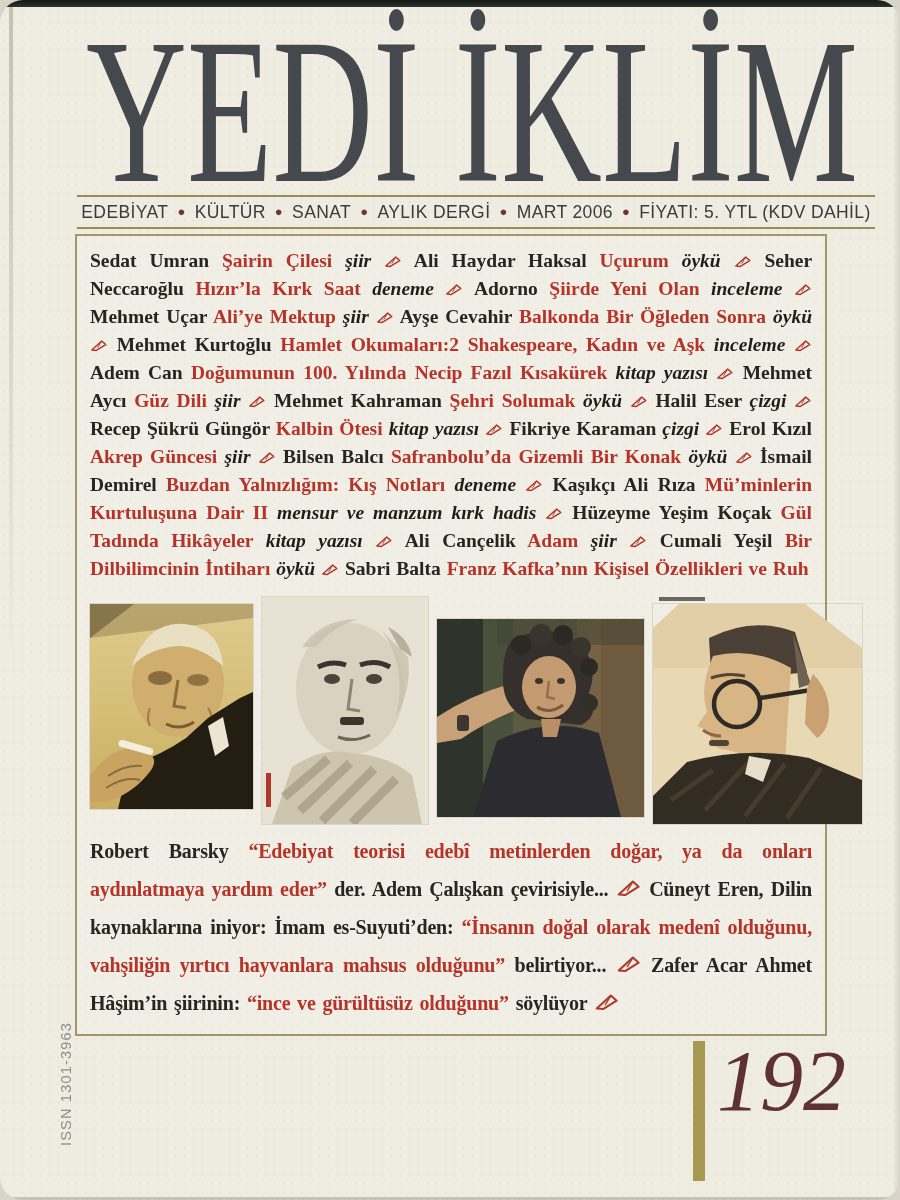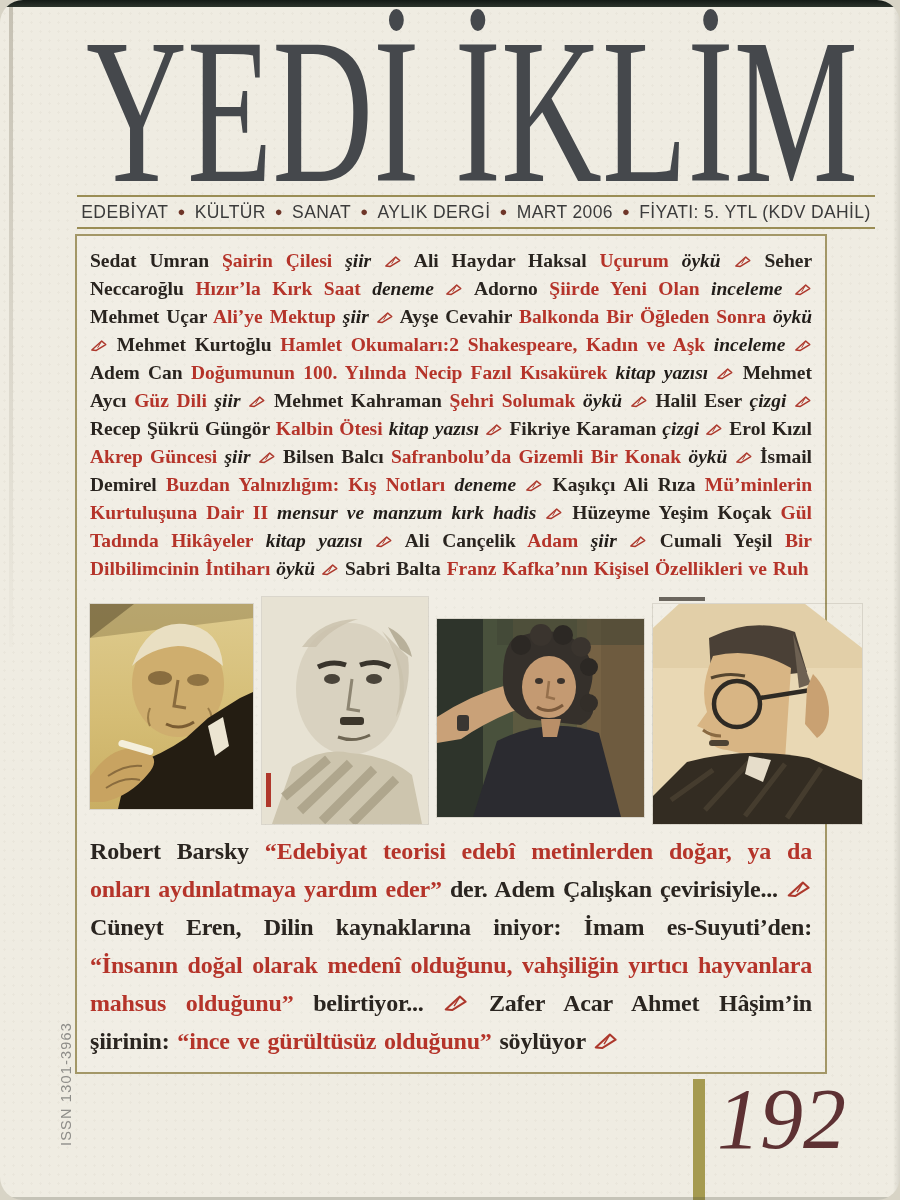--- a/index.html
+++ b/index.html
@@ -35,21 +35,21 @@
   .contents-par svg.seg-icon{width:18px;height:13px;vertical-align:-1px;}
   .deck-par svg.seg-icon{width:26px;height:18px;vertical-align:-1px;}
 
   
   .photo-row{display:flex;gap:9px;margin:14px 13px 0;align-items:flex-start;}
   .photo{position:relative;flex:none;box-shadow:0 0 0 1px rgba(90,80,60,0.15);}
   .photo svg{display:block;}
   .photo-caption-smudge{position:absolute;top:-7px;left:6px;width:46px;height:4px;background:#4a443c;opacity:0.8;}
 
   
-  .deck-par{margin:8px 13px 12px;font-size:24px;line-height:38px;font-weight:700;
+  .deck-par{margin:8px 13px 12px;font-size:20px;line-height:38px;font-weight:700;
             text-align:justify;color:#2a2520;word-spacing:2px;letter-spacing:-0.2px;}
   .deck-par .seg-quote{color:#b5342a;}
 
   
   .issue-row{display:flex;justify-content:flex-end;align-items:stretch;margin:5px 23px 0 0;height:140px;}
   .gold-bar{width:12px;background:#a59a50;margin-right:12px;}
   .issue-number{font-style:italic;font-size:86px;line-height:80px;color:#5e3133;
                 font-family:"Liberation Serif",serif;padding-right:10px;min-width:150px;}
 
   

